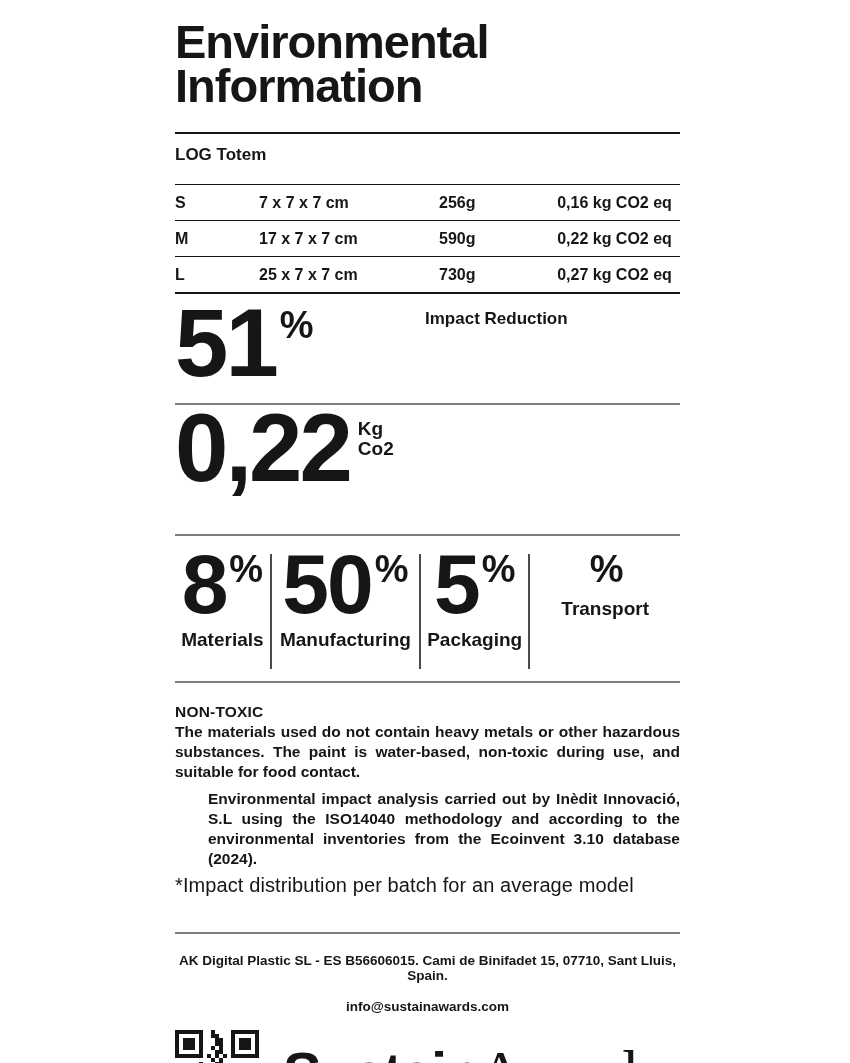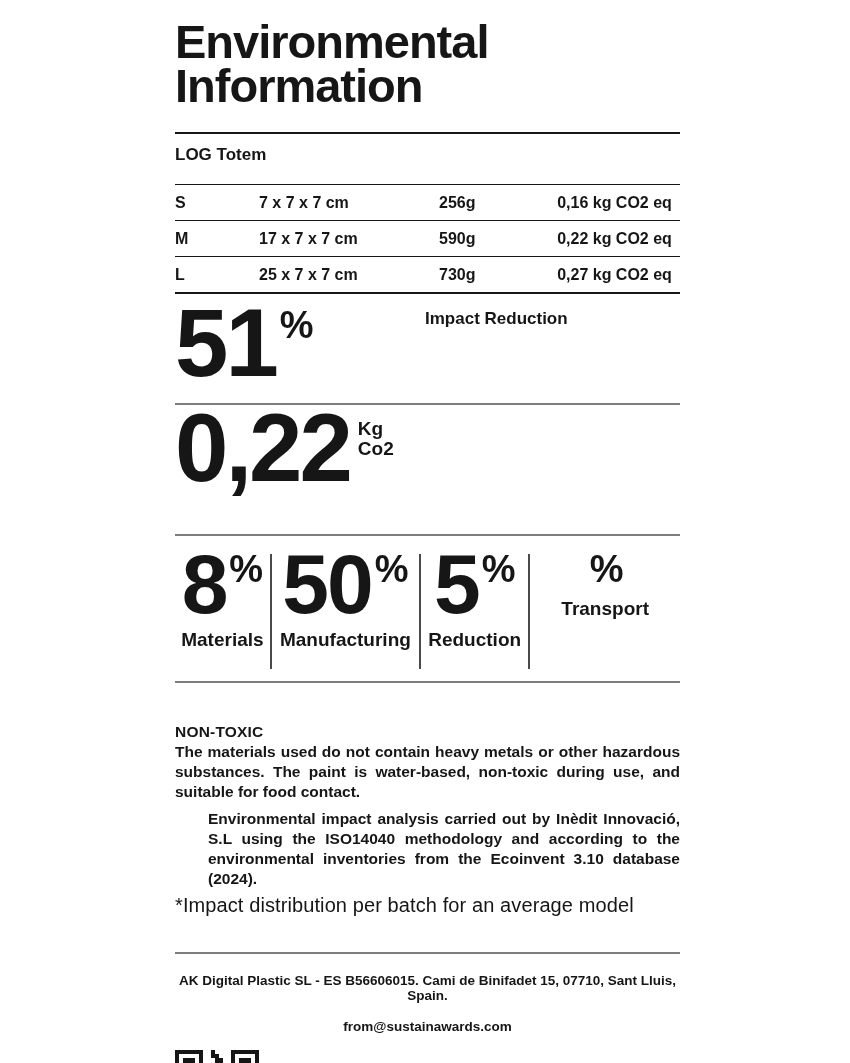--- a/index.html
+++ b/index.html
@@ -43,21 +43,21 @@
   
   .stats{box-sizing:border-box;height:145px;padding-top:14px;display:flex;align-items:stretch;}
   .stat{display:flex;flex-direction:column;align-items:center;justify-content:flex-start;}
   .stat.s1{width:19%;}.stat.s2{width:29.5%;}.stat.s3{width:21.5%;}.stat.s4{width:30%;}
   .stat-num{display:inline-flex;align-items:flex-start;font-size:84px;font-weight:bold;letter-spacing:-2px;line-height:0.82;}
   .stat-num .pct{font-size:38px;letter-spacing:0;line-height:1;margin:0 0 0 3px;}
   .stat-label{font-size:19px;font-weight:bold;margin-top:10px;}
   .vdiv{width:2px;background:#4a4a4a;align-self:stretch;margin:4px 0 12px 0;}
 
   
-  .notes{padding-top:39px;}
+  .notes{padding-top:19px;}
   .notes-heading{font-size:15.5px;font-weight:bold;letter-spacing:.2px;line-height:20px;}
   .notes p{margin:0;font-size:15.5px;font-weight:bold;line-height:20px;text-align:justify;}
   .notes p.second{margin-top:7px;margin-left:33px;}
   .footnote{font-size:20px;font-weight:normal;margin-top:5px;letter-spacing:.1px;}
   .notes-bottom-gap{height:35px;}
 
   
   .footer-line{font-size:13.5px;font-weight:bold;text-align:center;margin-top:19px;}
   .footer-email{font-size:13.5px;font-weight:bold;text-align:center;margin-top:16px;}
   .logo-row{display:flex;align-items:center;gap:24px;margin-top:16px;}
@@ -132,21 +132,21 @@
           <span class="pct">%</span>
         </span>
       <span class="stat-label">Manufacturing</span>
     </div>
     <div class="vdiv"></div>
     <div class="stat s3">
       <span class="stat-num">
           <span>5</span>
           <span class="pct">%</span>
         </span>
-      <span class="stat-label">Reduction</span>
+      <span class="stat-label">Packaging</span>
     </div>
     <div class="vdiv"></div>
     <div class="stat s4">
       <span class="stat-num">
           <span class="pct">%</span>
         </span>
       <span class="stat-label">Transport</span>
     </div>
   </div>
 
@@ -157,21 +157,21 @@
     <p>The materials used do not contain heavy metals or other hazardous substances. The paint is water-based, non-toxic during use, and suitable for food contact.</p>
     <p class="second">Environmental impact analysis carried out by Inèdit Innovació, S.L using the ISO14040 methodology and according to the environmental inventories from the Ecoinvent 3.10 database (2024).</p>
     <div class="footnote">*Impact distribution per batch for an average model</div>
     <div class="notes-bottom-gap"></div>
   </div>
 
   <hr class="rule gray">
 
   <div>
     <div class="footer-line">AK Digital Plastic SL - ES B56606015. Cami de Binifadet 15, 07710, Sant Lluis, Spain.</div>
-    <div class="footer-email">from@sustainawards.com</div>
+    <div class="footer-email">info@sustainawards.com</div>
     <div class="logo-row">
       <div class="qr" id="qr"><svg width="84" height="84" viewBox="0 0 84 84" fill="#161616">
             <rect x="0" y="0" width="4" height="4"></rect>
             <rect x="4" y="0" width="4" height="4"></rect>
             <rect x="8" y="0" width="4" height="4"></rect>
             <rect x="12" y="0" width="4" height="4"></rect>
             <rect x="16" y="0" width="4" height="4"></rect>
             <rect x="20" y="0" width="4" height="4"></rect>
             <rect x="24" y="0" width="4" height="4"></rect>
             <rect x="36" y="0" width="4" height="4"></rect>

